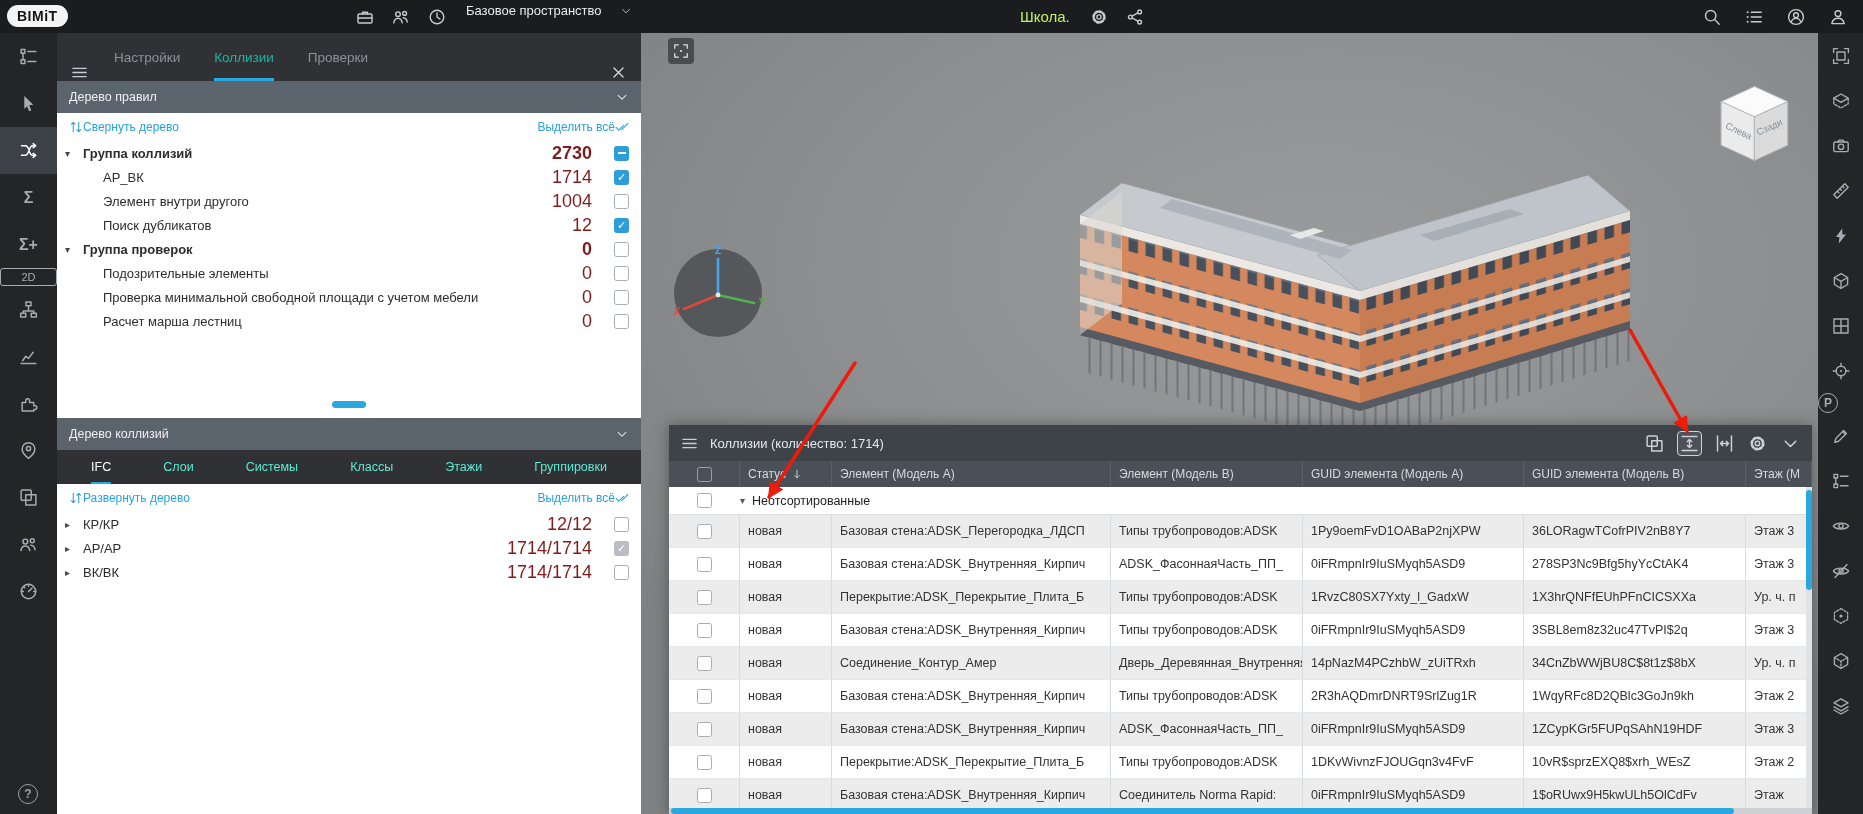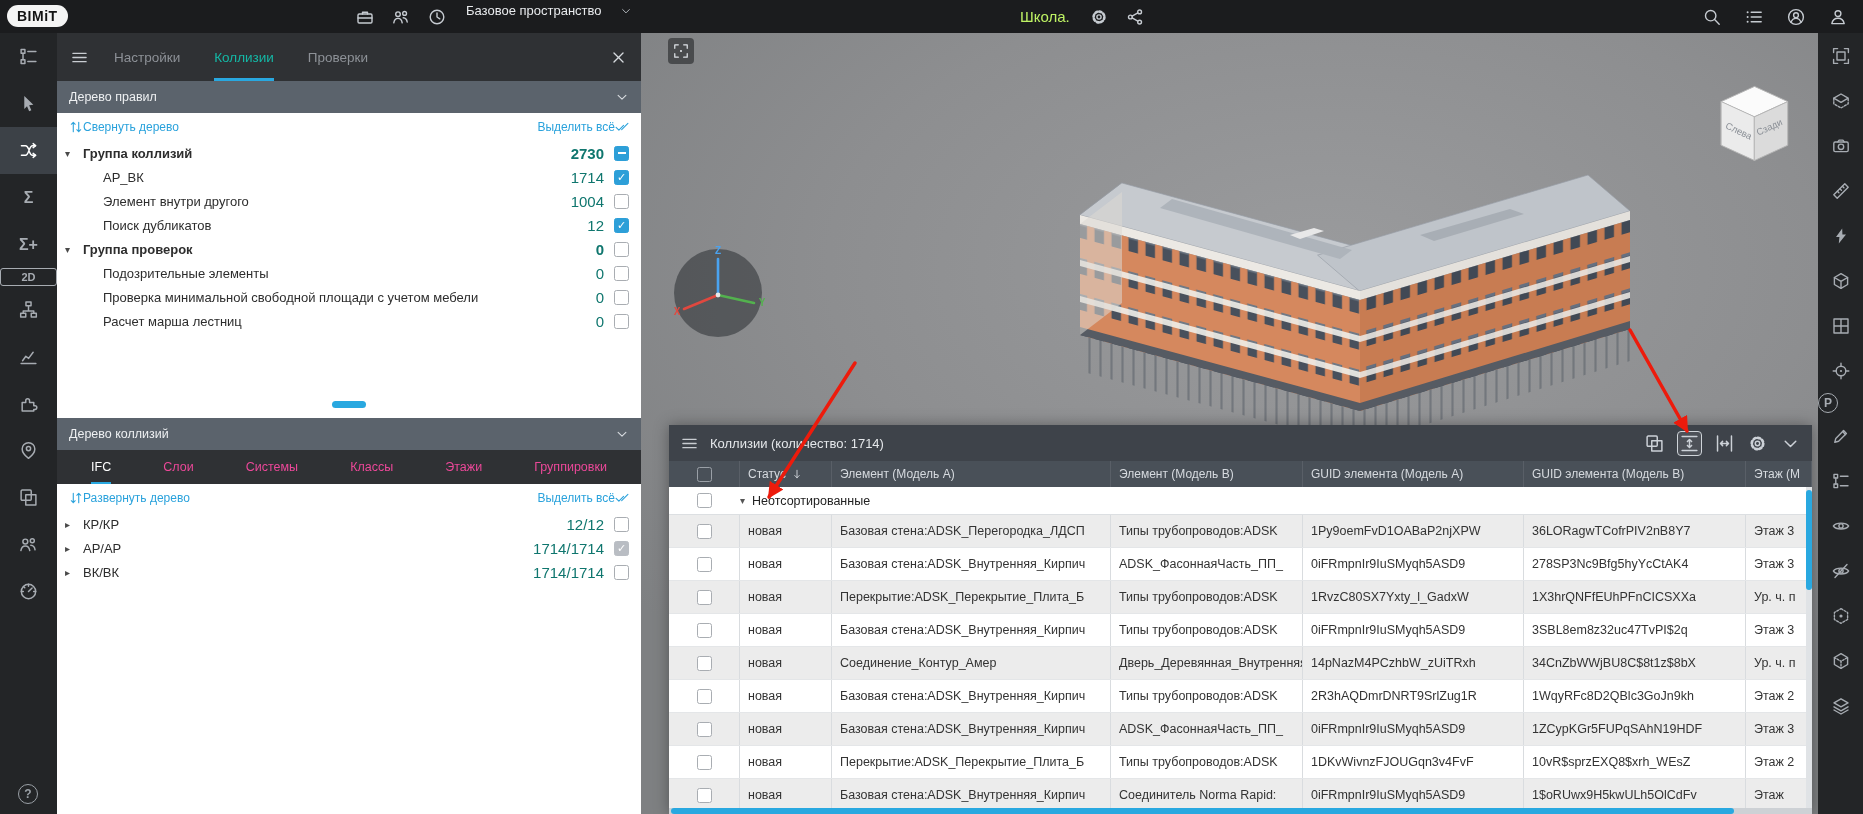--- a/index.html
+++ b/index.html
@@ -24,27 +24,27 @@
   
   .lrail{position:absolute;left:0;top:33px;width:57px;height:781px;background:#232527;z-index:55}
   .rrail{position:absolute;right:0;top:33px;width:45px;height:781px;background:#232527;z-index:55}
   .rail-cell{display:flex;align-items:center;justify-content:center;color:#a7acb2;cursor:pointer}
   .lrail .rail-cell{width:57px;height:47px}
   .rrail .rail-cell{width:45px;height:45px}
   .rail-cell svg{width:19px;height:19px}
   .rrail .rail-cell svg{width:18px;height:18px}
   .rail-cell.active{background:#3c4147;color:#fff}
   .glyph{font-weight:600;font-size:16px;font-family:"Liberation Sans",sans-serif}
-  .glyph.boxed{border:1.6px solid currentColor;border-radius:3px;font-size:11px;padding:8px 3px;height:17px;line-height:14px;font-weight:700}
+  .glyph.boxed{border:1.6px solid currentColor;border-radius:3px;font-size:11px;padding:8px 3px;height:17px;line-height:14px;font-weight:400}
   .glyph.circled{border:1.5px solid currentColor;border-radius:50%;width:20px;height:20px;display:flex;align-items:center;justify-content:center;font-size:12px;font-weight:700}
   .rail-help{position:absolute;left:0;bottom:8px;width:57px;display:flex;justify-content:center;color:#9aa0a6;cursor:pointer}
 
   
   .lpanel{position:absolute;left:57px;top:33px;width:584px;height:781px;background:#fff;z-index:40}
-  .ptabs{position:absolute;left:0;top:0;width:100%;height:48px;background:#2f3134;display:flex;align-items:center;padding:0 14px}
+  .ptabs{position:absolute;left:0;top:0;width:100%;height:48px;background:#2f3134;display:flex;align-items:flex-end;padding:0 14px}
   .ptabs .ham{width:17px;height:17px;color:#c9cdd2;cursor:pointer;flex:none}
   #ptab-list{display:flex;height:100%;margin-left:26px;gap:34px}
   .ptab{height:100%;display:flex;align-items:center;color:#8d9197;font-size:13.5px;cursor:pointer;border-bottom:3px solid transparent;padding-top:3px}
   .ptab.active{color:#14b8a6;border-bottom-color:#29a8e0}
   .ptabs .closer{margin-left:auto;width:17px;height:17px;color:#d6dade;cursor:pointer}
 
   .sec-h{position:absolute;left:0;width:100%;height:32px;background:#5b636c;color:#eef0f2;font-size:12.5px;display:flex;align-items:center;padding:0 12px;cursor:pointer}
   .sec-h .chev{margin-left:auto;width:14px;height:14px;color:#d8dce0}
   .rules-h{top:48px}
   .coll-h{top:385px}
@@ -56,26 +56,26 @@
   .ctrl-link svg{width:14px;height:14px}
 
   .tree{position:absolute;left:0;width:100%;overflow:hidden}
   #rules-tree{top:108px;height:194px}
   #coll-tree{top:479px;height:74px}
   .tree-row{height:24px;display:flex;align-items:center;padding:0 12px 0 8px;font-size:13px;color:#2d2d2d;cursor:pointer}
   .tree-row.group{font-weight:700}
   .tree-row.ind1{padding-left:28px}
   .tr-arrow{width:18px;flex:none;color:#4a4a4a;font-size:10px}
   .tr-label{flex:1;min-width:0;white-space:nowrap;overflow:hidden}
-  .tr-count{color:#0f766e;font-size:15px;margin-right:10px;flex:none}
+  .tr-count{color:#7f1d1d;font-size:18px;margin-right:22px;flex:none}
 
   .resize-handle{position:absolute;left:275px;top:368px;width:34px;height:7px;border-radius:4px;background:#29a8e0;cursor:ns-resize}
 
   .subtabs{position:absolute;left:0;top:417px;width:100%;height:34px;background:#2f3134;display:flex;align-items:center;justify-content:space-around;padding:0 8px}
-  .subtab{height:100%;display:flex;align-items:center;color:#ec4899;font-size:12.5px;cursor:pointer;border-bottom:2.5px solid transparent;padding-top:2px}
+  .subtab{height:100%;display:flex;align-items:center;color:#5eead4;font-size:12.5px;cursor:pointer;border-bottom:2.5px solid transparent;padding-top:2px}
   .subtab.active{color:#fff;border-bottom-color:#29a8e0}
 
   
   .cb{width:15px;height:15px;border:1.5px solid #a9adb2;border-radius:2.5px;background:#fff;display:inline-flex;align-items:center;justify-content:center;flex:none;cursor:pointer}
   .cb.on{background:#2d9fd8;border-color:#2d9fd8}
   .cb.on::after{content:"✓";color:#fff;font-size:11px;font-weight:700;line-height:1}
   .cb.ind{background:#2d9fd8;border-color:#2d9fd8}
   .cb.ind::after{content:"";display:block;width:8px;height:2.5px;background:#fff}
   .cb.gray{background:#b9bdc3;border-color:#b9bdc3}
   .cb.gray::after{content:"✓";color:#fff;font-size:11px;font-weight:700;line-height:1}

